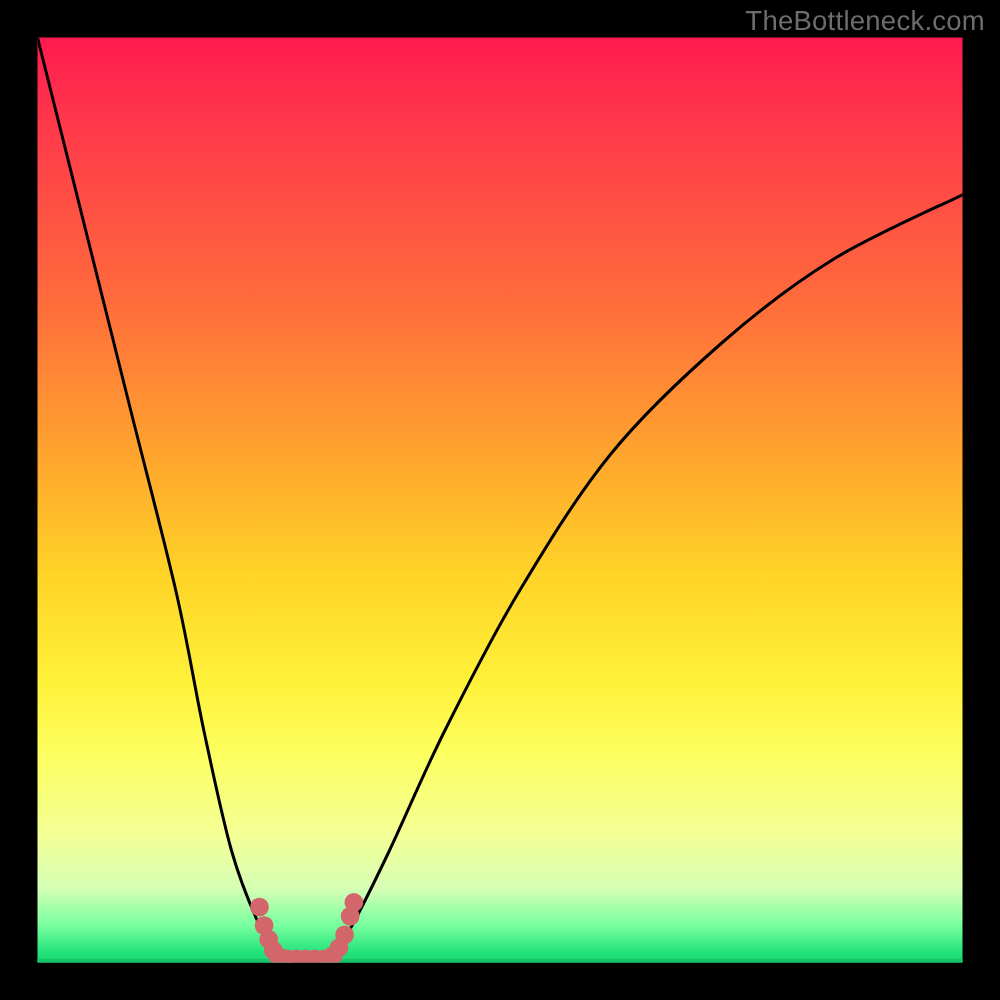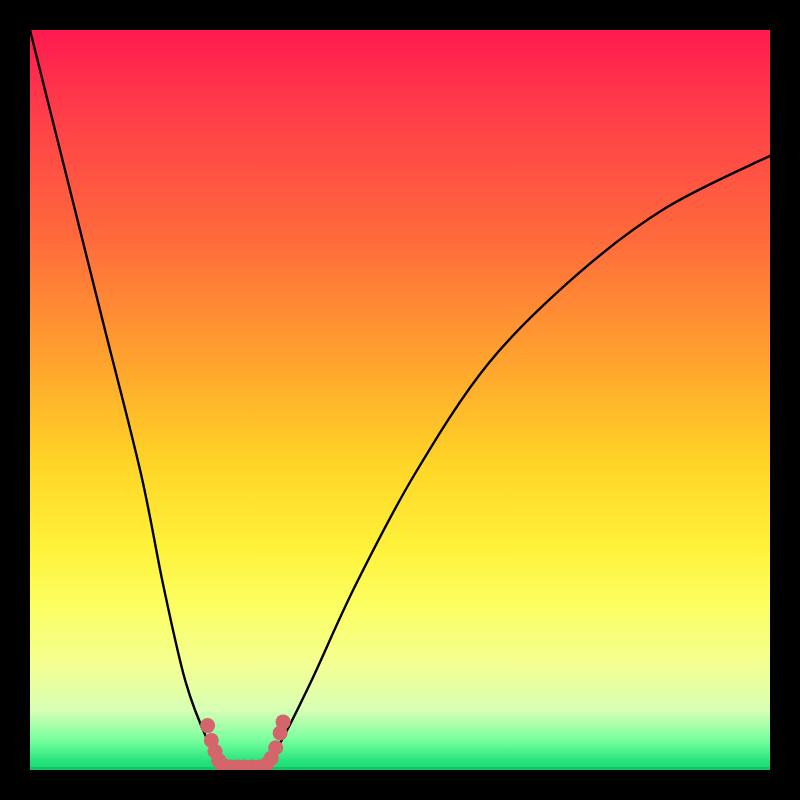--- a/index.html
+++ b/index.html
@@ -61,20 +61,21 @@
     color: #6d6d6d;
     font-size: 22px;
     letter-spacing: 0.2px;
     font-weight: 500;
   }
 </style>
 </head>
 <body>
 
 <div class="chart-wrap">
+  <div class="watermark">TheBottleneck.com</div>
   <div class="plot-area">
     <div class="grad"></div>
     <div class="bottom-line"></div>
     <svg class="curve" viewBox="0 0 740 740" preserveAspectRatio="none">
       <path d="M 0,0 C 6.166666666666667,24.666666666666668 24.666666666666664,98.66666666666666 37,148 C 49.333333333333336,197.33333333333334 61.666666666666664,246.66666666666666 74,296 C 86.33333333333333,345.3333333333333 101.13333333333334,400.8333333333333 111,444 C 120.86666666666666,487.1666666666667 125.79999999999998,520.4666666666667 133.2,555 C 140.6,589.5333333333333 148,625.3000000000001 155.4,651.2 C 162.8,677.1 171.43333333333334,696.8333333333333 177.6,710.4 C 183.76666666666665,723.9666666666667 187.46666666666667,727.6666666666667 192.4,732.6 C 197.33333333333334,737.5333333333333 202.26666666666668,738.7666666666667 207.20000000000002,740 C 212.13333333333335,741.2333333333333 217.06666666666666,741.2333333333333 222,740 C 226.93333333333334,738.7666666666667 231.86666666666667,737.5333333333333 236.8,732.6 C 241.73333333333335,727.6666666666667 244.20000000000002,723.9666666666667 251.60000000000002,710.4 C 259,696.8333333333333 268.8666666666667,677.1 281.2,651.2 C 293.5333333333333,625.3000000000001 308.33333333333337,589.5333333333333 325.6,555 C 342.8666666666667,520.4666666666667 362.6,481 384.8,444 C 407,407 431.6666666666667,366.29999999999995 458.8,332.99999999999994 C 485.93333333333334,299.69999999999993 518,270.09999999999997 547.6,244.2 C 577.2,218.3 604.3333333333333,197.33333333333334 636.4,177.60000000000002 C 668.4666666666667,157.8666666666667 722.7333333333333,134.4333333333334 740,125.80000000000007" fill="none" stroke="#000000" stroke-width="2.4" stroke-linecap="round"></path>
       <g>
           <circle cx="177.6" cy="695.6" r="7.5" fill="#d3666b"></circle>
           <circle cx="181.29999999999998" cy="710.4" r="7.5" fill="#d3666b"></circle>
           <circle cx="185" cy="721.5" r="7.5" fill="#d3666b"></circle>
           <circle cx="188.70000000000002" cy="730.38" r="7.5" fill="#d3666b"></circle>

